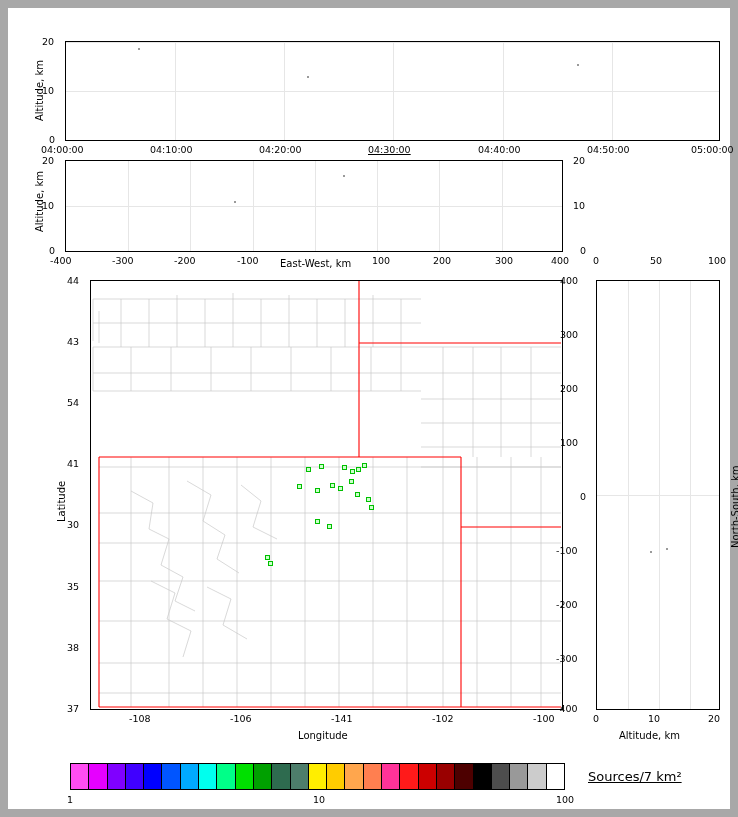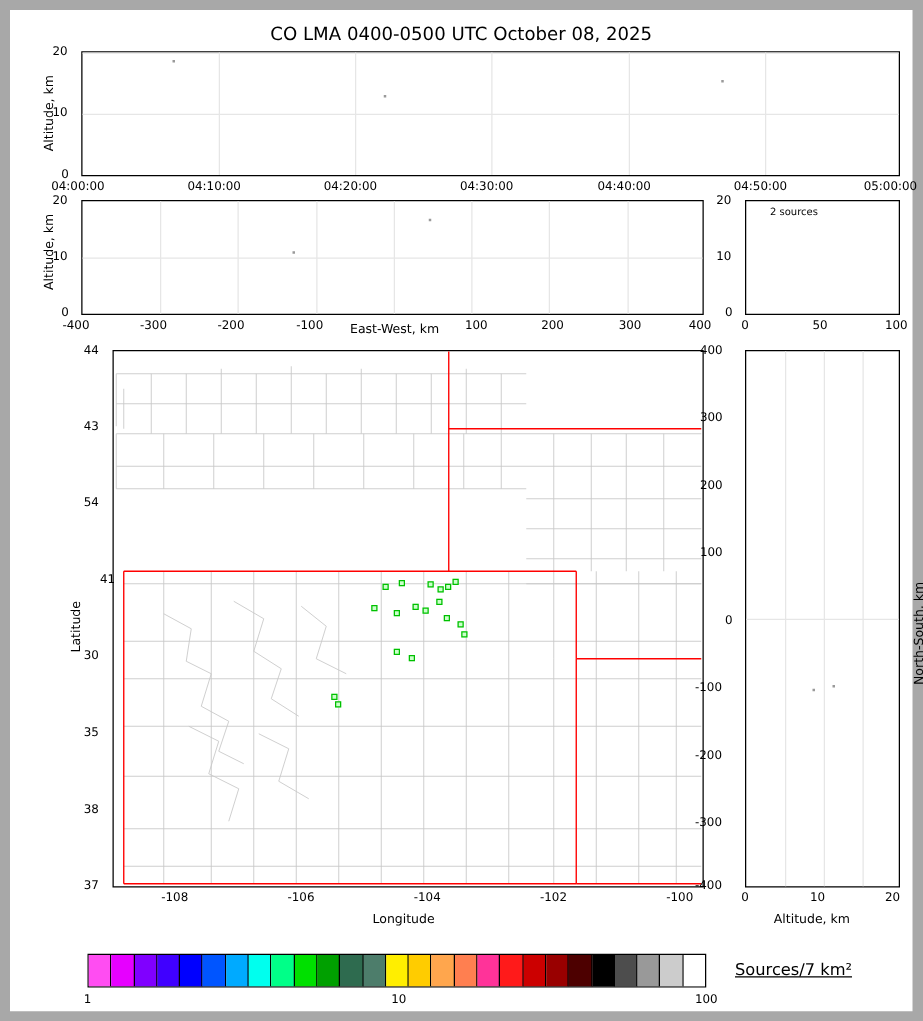--- a/index.html
+++ b/index.html
@@ -36,42 +36,41 @@
   .cbar{position:absolute;border:1px solid #000;box-sizing:border-box;display:flex;}
   .cbar div{height:100%;}
   .cblabel{position:absolute;font-size:13px;color:#000;}
   svg{display:block;}
 </style>
 </head>
 <body>
 
 <div id="page">
 
-  <div class="ttl">CO LMA 0400-0500 UTC October 08, 2025</div>
 
   <div class="panel" style="left:57px;top:33px;width:655px;height:100px;">
     <div class="gl" style="left:0;top:49px;width:100%;height:1px;"></div>
     <div class="gl" style="left:0;top:0px;width:100%;height:1px;"></div>
     <div class="gl" style="left:109px;top:0;width:1px;height:100%;"></div>
     <div class="gl" style="left:218px;top:0;width:1px;height:100%;"></div>
     <div class="gl" style="left:327px;top:0;width:1px;height:100%;"></div>
     <div class="gl" style="left:437px;top:0;width:1px;height:100%;"></div>
     <div class="gl" style="left:546px;top:0;width:1px;height:100%;"></div>
     <div class="pt" style="left:72px;top:6px;"></div>
     <div class="pt" style="left:241px;top:34px;"></div>
     <div class="pt" style="left:511px;top:22px;"></div>
   </div>
   <div class="lbl" style="left:34px;top:28px;">20</div>
   <div class="lbl" style="left:34px;top:77px;">10</div>
   <div class="lbl" style="left:41px;top:126px;">0</div>
   <div class="vtext" style="left:26px;top:113px;">Altitude, km</div>
   <div class="lbl" style="left:33px;top:136px;">04:00:00</div>
   <div class="lbl" style="left:142px;top:136px;">04:10:00</div>
   <div class="lbl" style="left:251px;top:136px;">04:20:00</div>
-  <div class="lbl" style="left:360px;top:136px;">04:30:00</div>
+  <div class="lbl" style="left:360px;top:136px;text-decoration:underline;">04:30:00</div>
   <div class="lbl" style="left:470px;top:136px;">04:40:00</div>
   <div class="lbl" style="left:579px;top:136px;">04:50:00</div>
   <div class="lbl" style="left:683px;top:136px;">05:00:00</div>
 
   <div class="panel" style="left:57px;top:152px;width:498px;height:92px;">
     <div class="gl" style="left:0;top:45px;width:100%;height:1px;"></div>
     <div class="gl" style="left:62px;top:0;width:1px;height:100%;"></div>
     <div class="gl" style="left:124px;top:0;width:1px;height:100%;"></div>
     <div class="gl" style="left:187px;top:0;width:1px;height:100%;"></div>
     <div class="gl" style="left:249px;top:0;width:1px;height:100%;"></div>
@@ -88,23 +87,20 @@
   <div class="lbl" style="left:42px;top:247px;">-400</div>
   <div class="lbl" style="left:104px;top:247px;">-300</div>
   <div class="lbl" style="left:166px;top:247px;">-200</div>
   <div class="lbl" style="left:229px;top:247px;">-100</div>
   <div class="lbl" style="left:364px;top:247px;">100</div>
   <div class="lbl" style="left:425px;top:247px;">200</div>
   <div class="lbl" style="left:487px;top:247px;">300</div>
   <div class="lbl" style="left:543px;top:247px;">400</div>
   <div class="axname" style="left:272px;top:250px;">East-West, km</div>
 
-  <div class="panel" style="left:588px;top:152px;width:124px;height:92px;">
-    <div class="srcnote" style="left:19px;top:4px;">2 sources</div>
-  </div>
   <div class="lbl" style="left:565px;top:147px;">20</div>
   <div class="lbl" style="left:565px;top:192px;">10</div>
   <div class="lbl" style="left:572px;top:237px;">0</div>
   <div class="lbl" style="left:585px;top:247px;">0</div>
   <div class="lbl" style="left:642px;top:247px;">50</div>
   <div class="lbl" style="left:700px;top:247px;">100</div>
 
   <div class="panel" style="left:82px;top:272px;width:473px;height:430px;">
     <svg width="471" height="428" viewBox="0 0 471 428">
 
@@ -206,29 +202,29 @@
     <div class="gpt" style="left:275px;top:216px;"></div>
     <div class="gpt" style="left:278px;top:224px;"></div>
     <div class="gpt" style="left:224px;top:238px;"></div>
     <div class="gpt" style="left:236px;top:243px;"></div>
     <div class="gpt" style="left:174px;top:274px;"></div>
     <div class="gpt" style="left:177px;top:280px;"></div>
   </div>
   <div class="lbl" style="left:59px;top:267px;">44</div>
   <div class="lbl" style="left:59px;top:328px;">43</div>
   <div class="lbl" style="left:59px;top:389px;">54</div>
-  <div class="lbl" style="left:59px;top:450px;margin-left:13px;">41</div>
+  <div class="lbl" style="left:59px;top:450px;">41</div>
   <div class="lbl" style="left:59px;top:511px;">30</div>
   <div class="lbl" style="left:59px;top:573px;">35</div>
   <div class="lbl" style="left:59px;top:634px;">38</div>
   <div class="lbl" style="left:59px;top:695px;">37</div>
   <div class="vtext" style="left:48px;top:514px;">Latitude</div>
   <div class="lbl" style="left:121px;top:705px;">-108</div>
   <div class="lbl" style="left:222px;top:705px;">-106</div>
-  <div class="lbl" style="left:323px;top:705px;">-104</div>
+  <div class="lbl" style="left:323px;top:705px;">-141</div>
   <div class="lbl" style="left:424px;top:705px;">-102</div>
   <div class="lbl" style="left:525px;top:705px;">-100</div>
   <div class="axname" style="left:290px;top:722px;">Longitude</div>
 
   <div class="panel" style="left:588px;top:272px;width:124px;height:430px;">
     <div class="gl" style="left:0;top:214px;width:100%;height:1px;"></div>
     <div class="gl" style="left:31px;top:0;width:1px;height:100%;"></div>
     <div class="gl" style="left:62px;top:0;width:1px;height:100%;"></div>
     <div class="gl" style="left:93px;top:0;width:1px;height:100%;"></div>
     <div class="pt" style="left:53px;top:270px;"></div>

